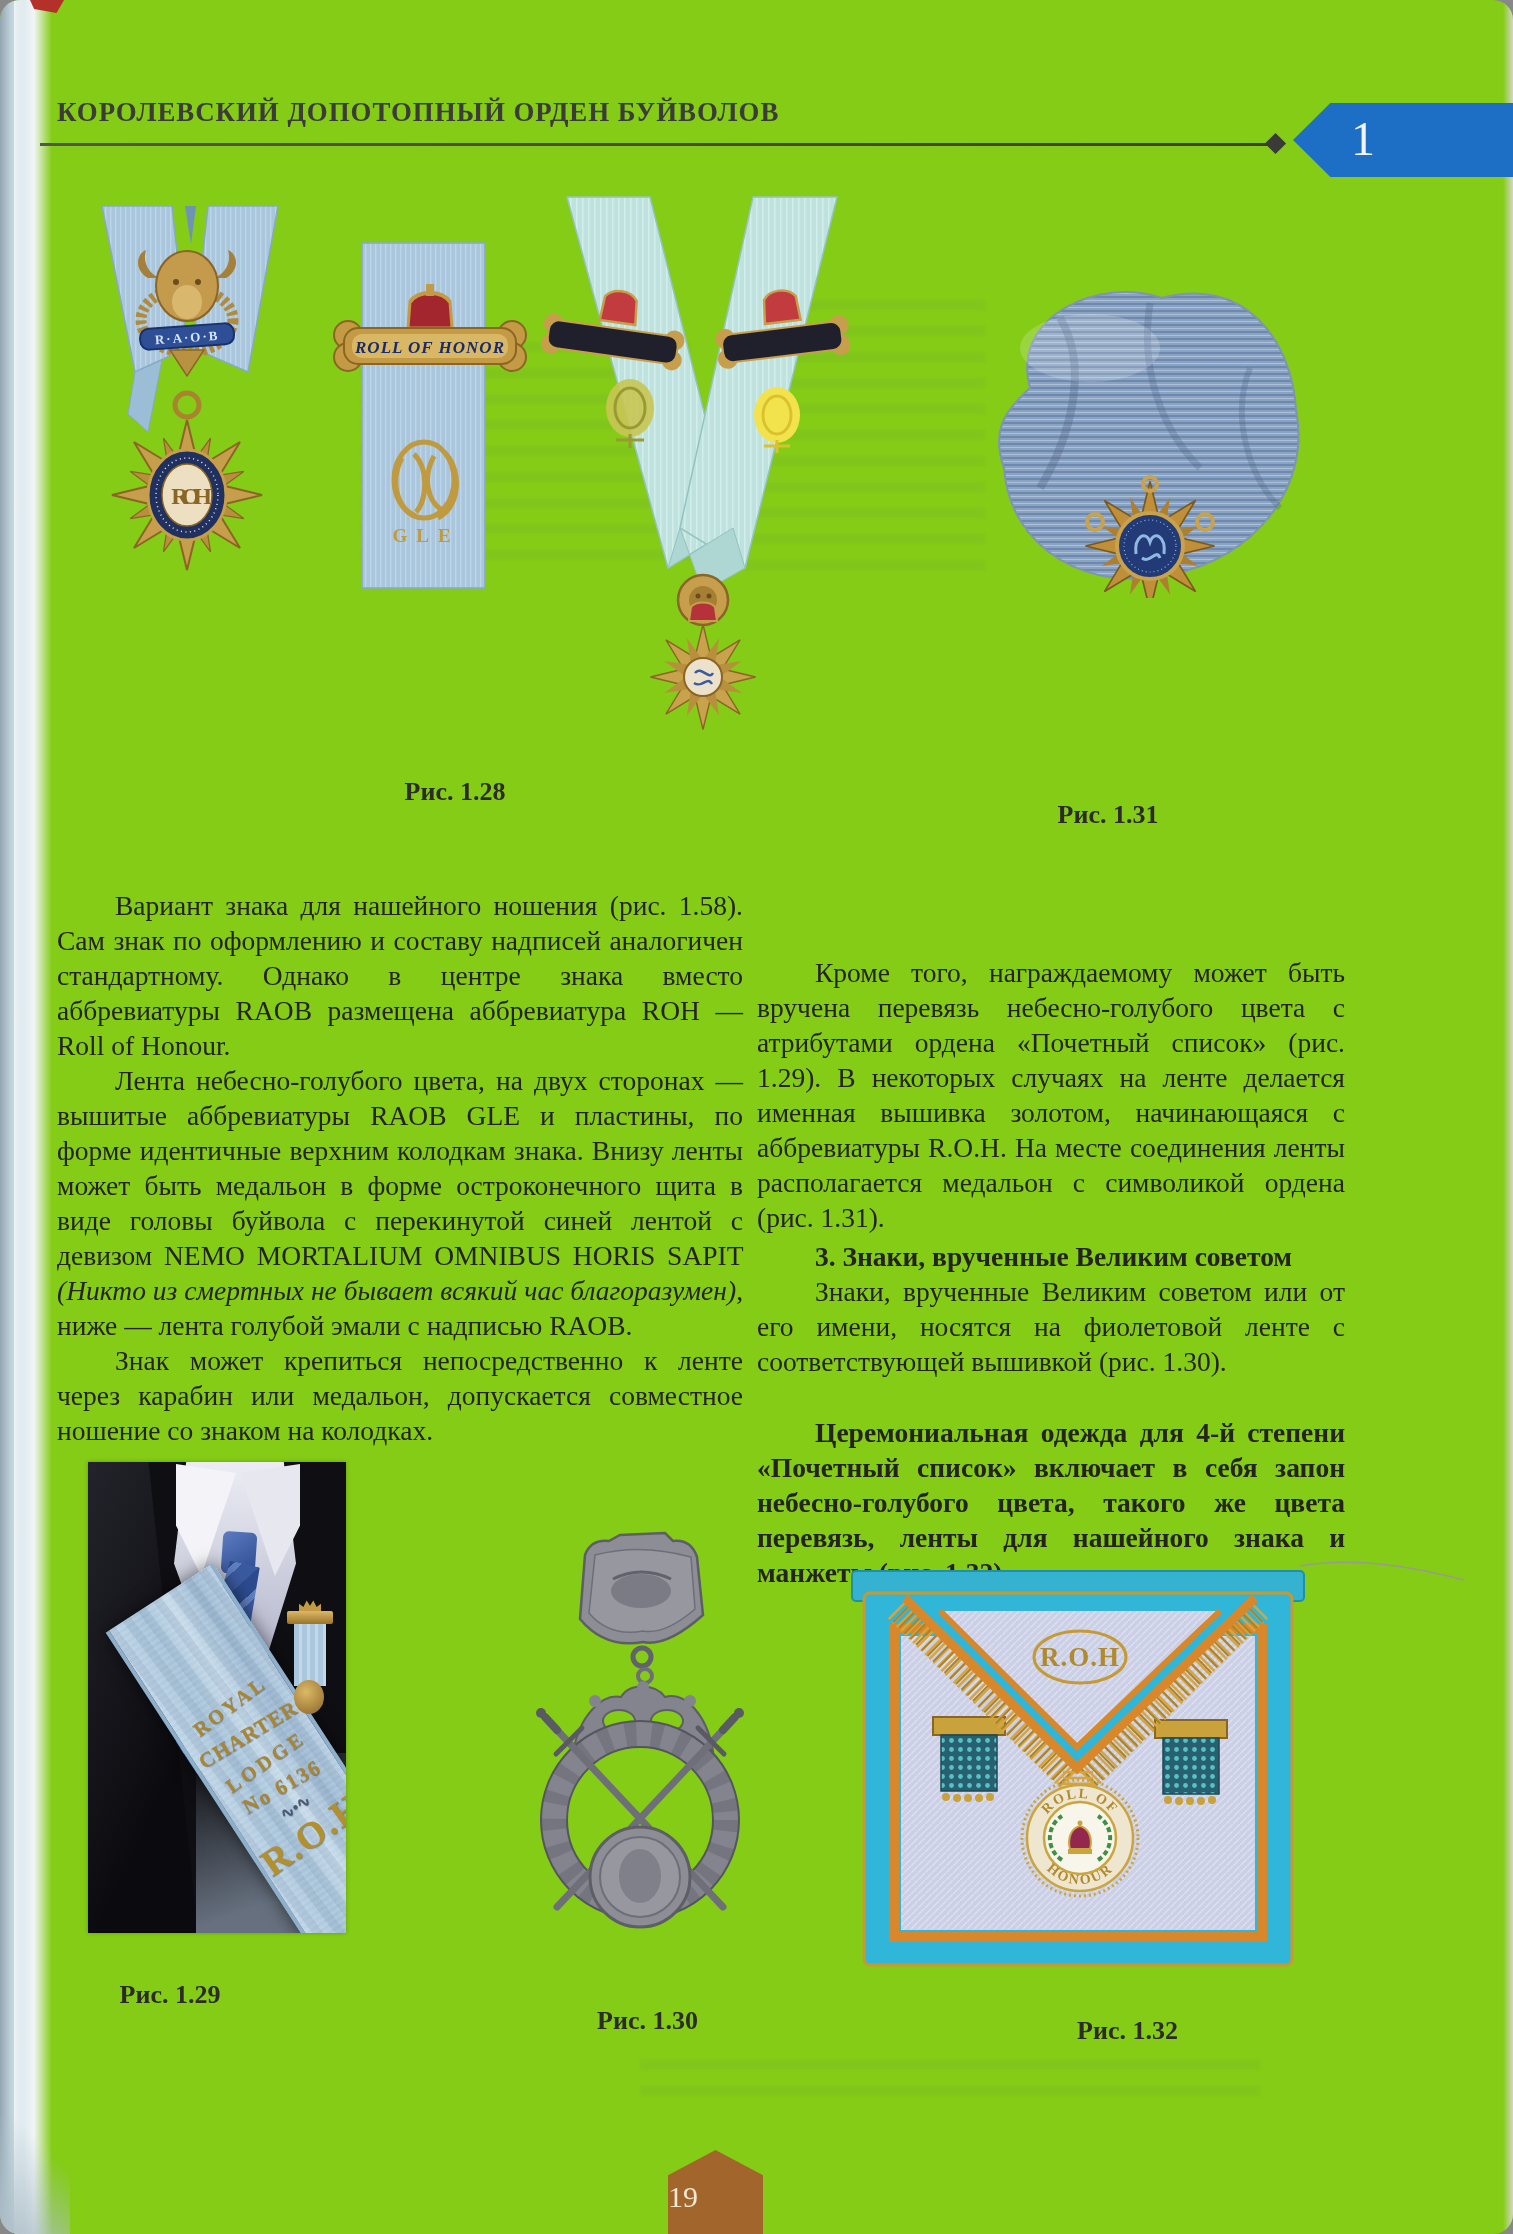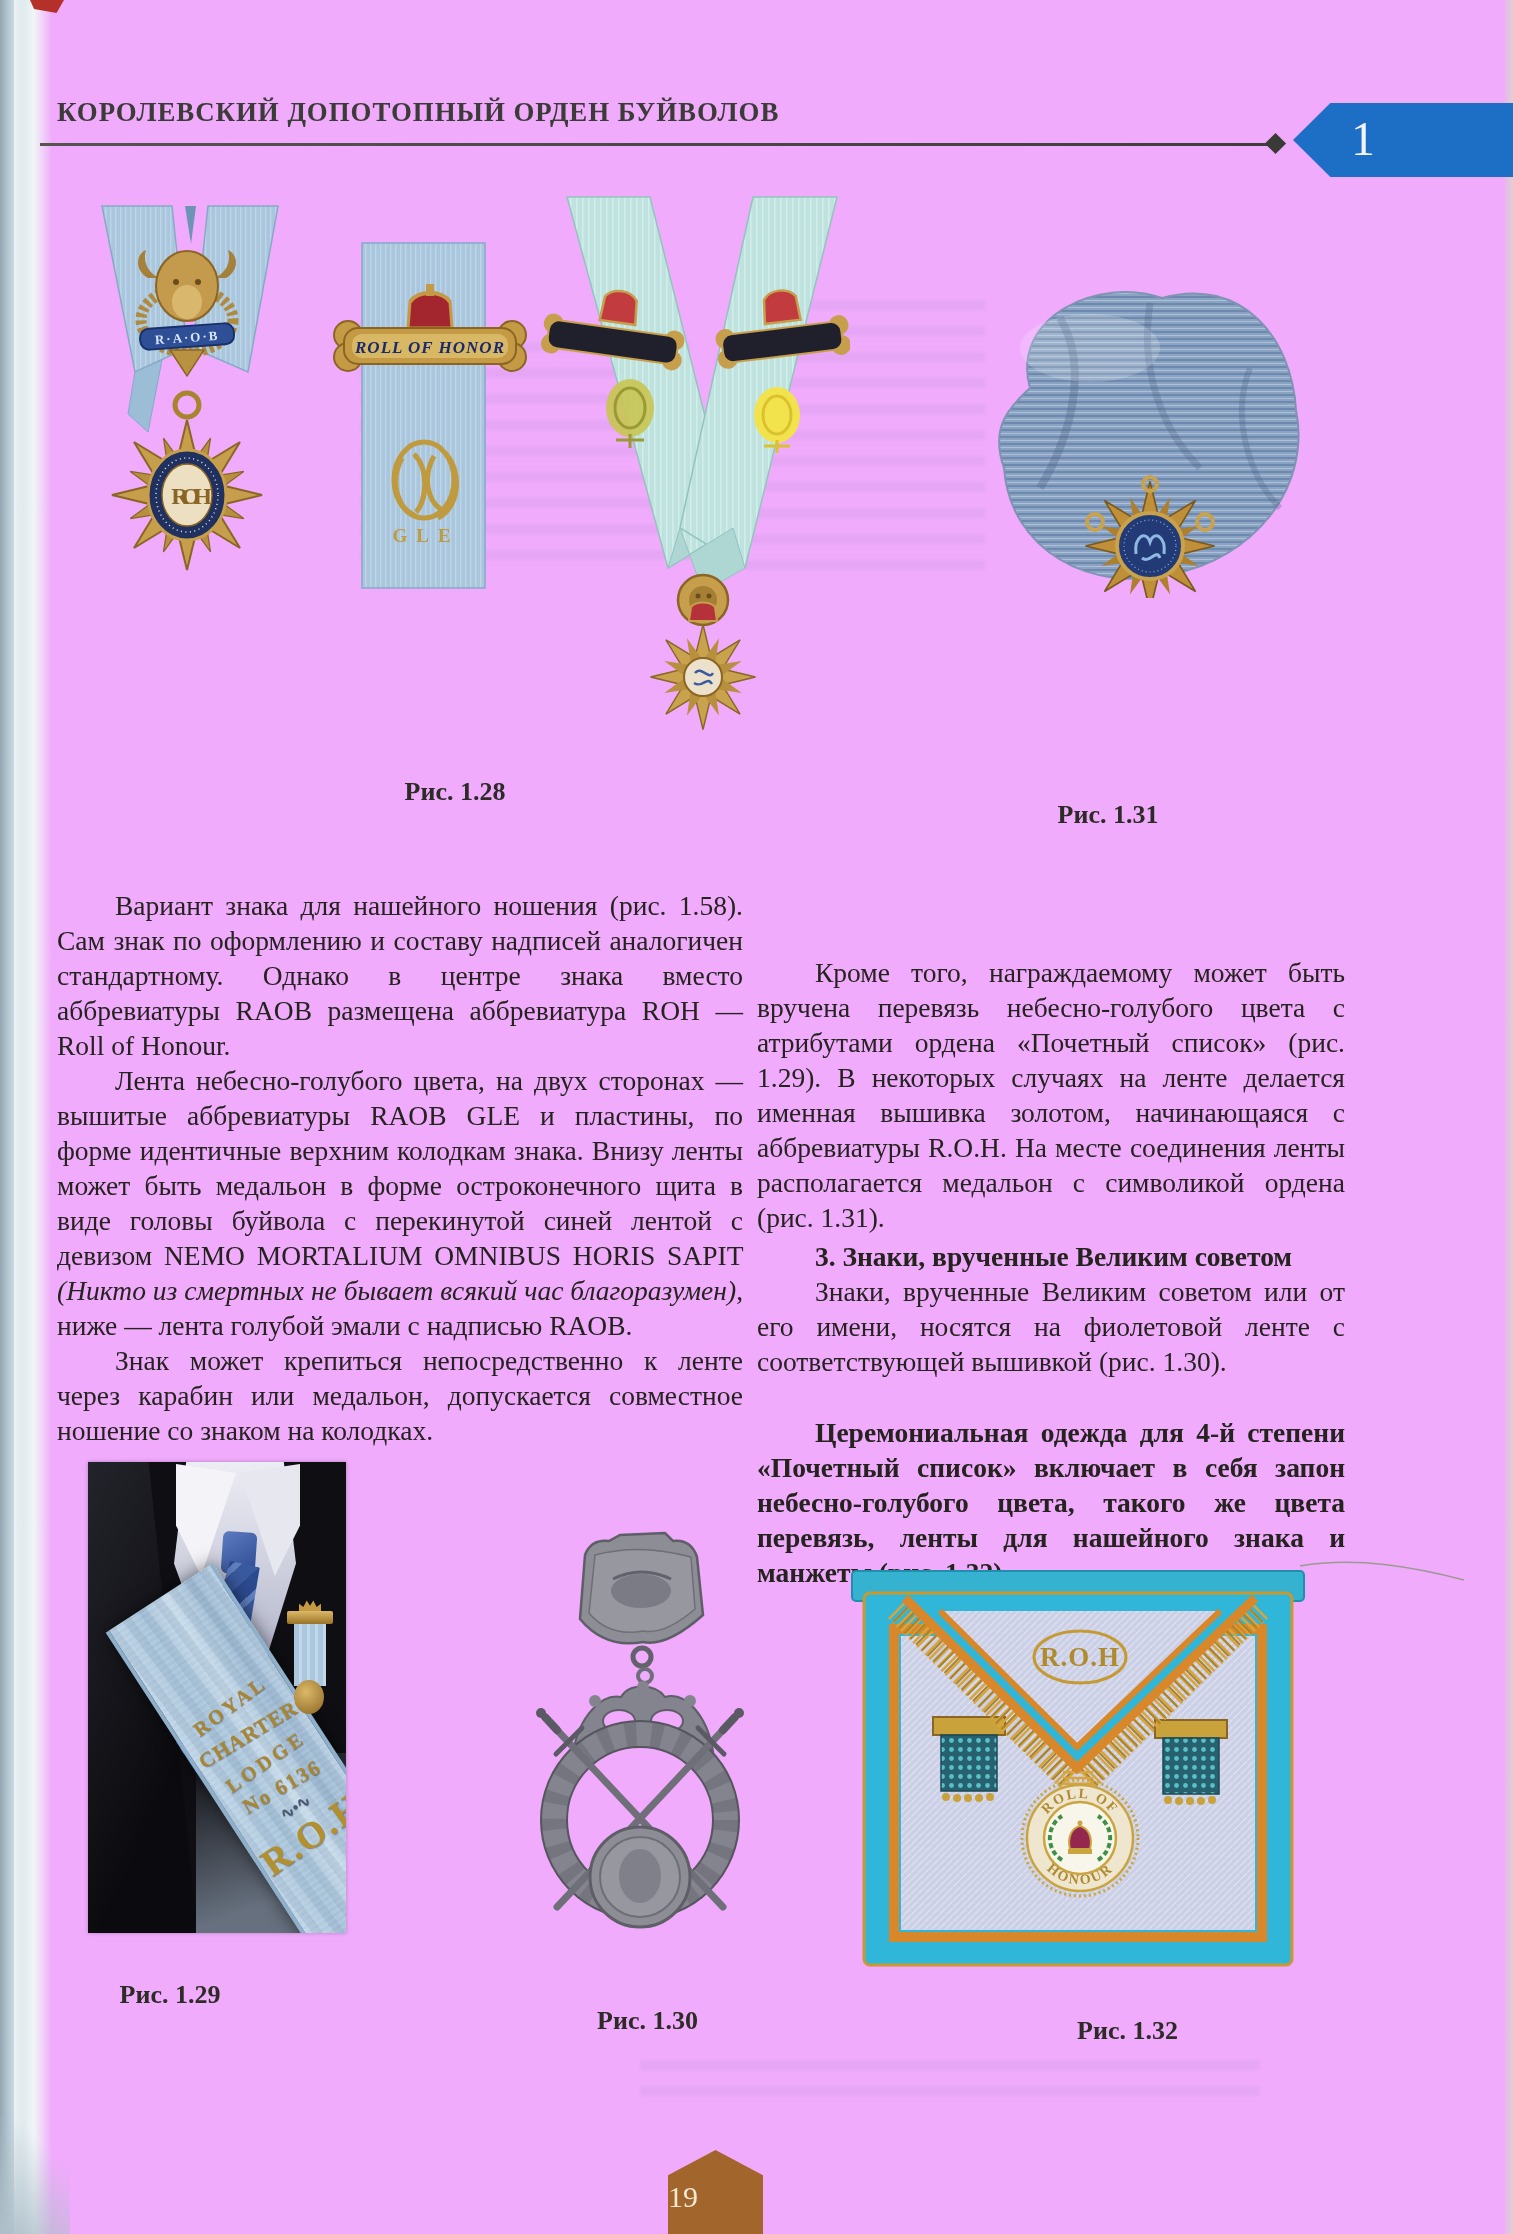--- a/index.html
+++ b/index.html
@@ -1,19 +1,19 @@
 <!DOCTYPE html>
 <html><head>
 <meta charset="utf-8">
 <style>
   html,body{margin:0;padding:0;background:#888;}
   .page{
     position:relative;width:1513px;height:2234px;margin:0 auto;
-    background:#f0abfc;overflow:hidden;
-    font-family:"Liberation Serif","DejaVu Serif",serif;color:#22211d;
+    background:#84cc16;overflow:hidden;
+    font-family:"Liberation Serif","DejaVu Serif",serif;color:#22211d;border-radius:20px;
   }
   
   .edge-left{position:absolute;left:0;top:0;width:52px;height:100%;
     background:linear-gradient(90deg,#93a5b0 0,#bccfd9 10px,#dde9ee 22px,#f1f5f6 34px,rgba(247,246,242,0) 52px);}
   .edge-left-hl{position:absolute;left:14px;top:0;width:10px;height:100%;background:linear-gradient(90deg,rgba(255,255,255,.7),rgba(255,255,255,0));}
   .edge-right{position:absolute;right:0;top:0;width:10px;height:100%;background:linear-gradient(270deg,#d9d4c9,rgba(247,246,242,0));}
   .corner-red{position:absolute;left:30px;top:0;width:34px;height:13px;background:#b43129;
     clip-path:polygon(0 0,100% 0,78% 100%,12% 70%);}
   .corner-bl{position:absolute;left:0;bottom:0;width:70px;height:120px;
     background:linear-gradient(45deg,#aebfc9,rgba(247,246,242,0) 70%);}

